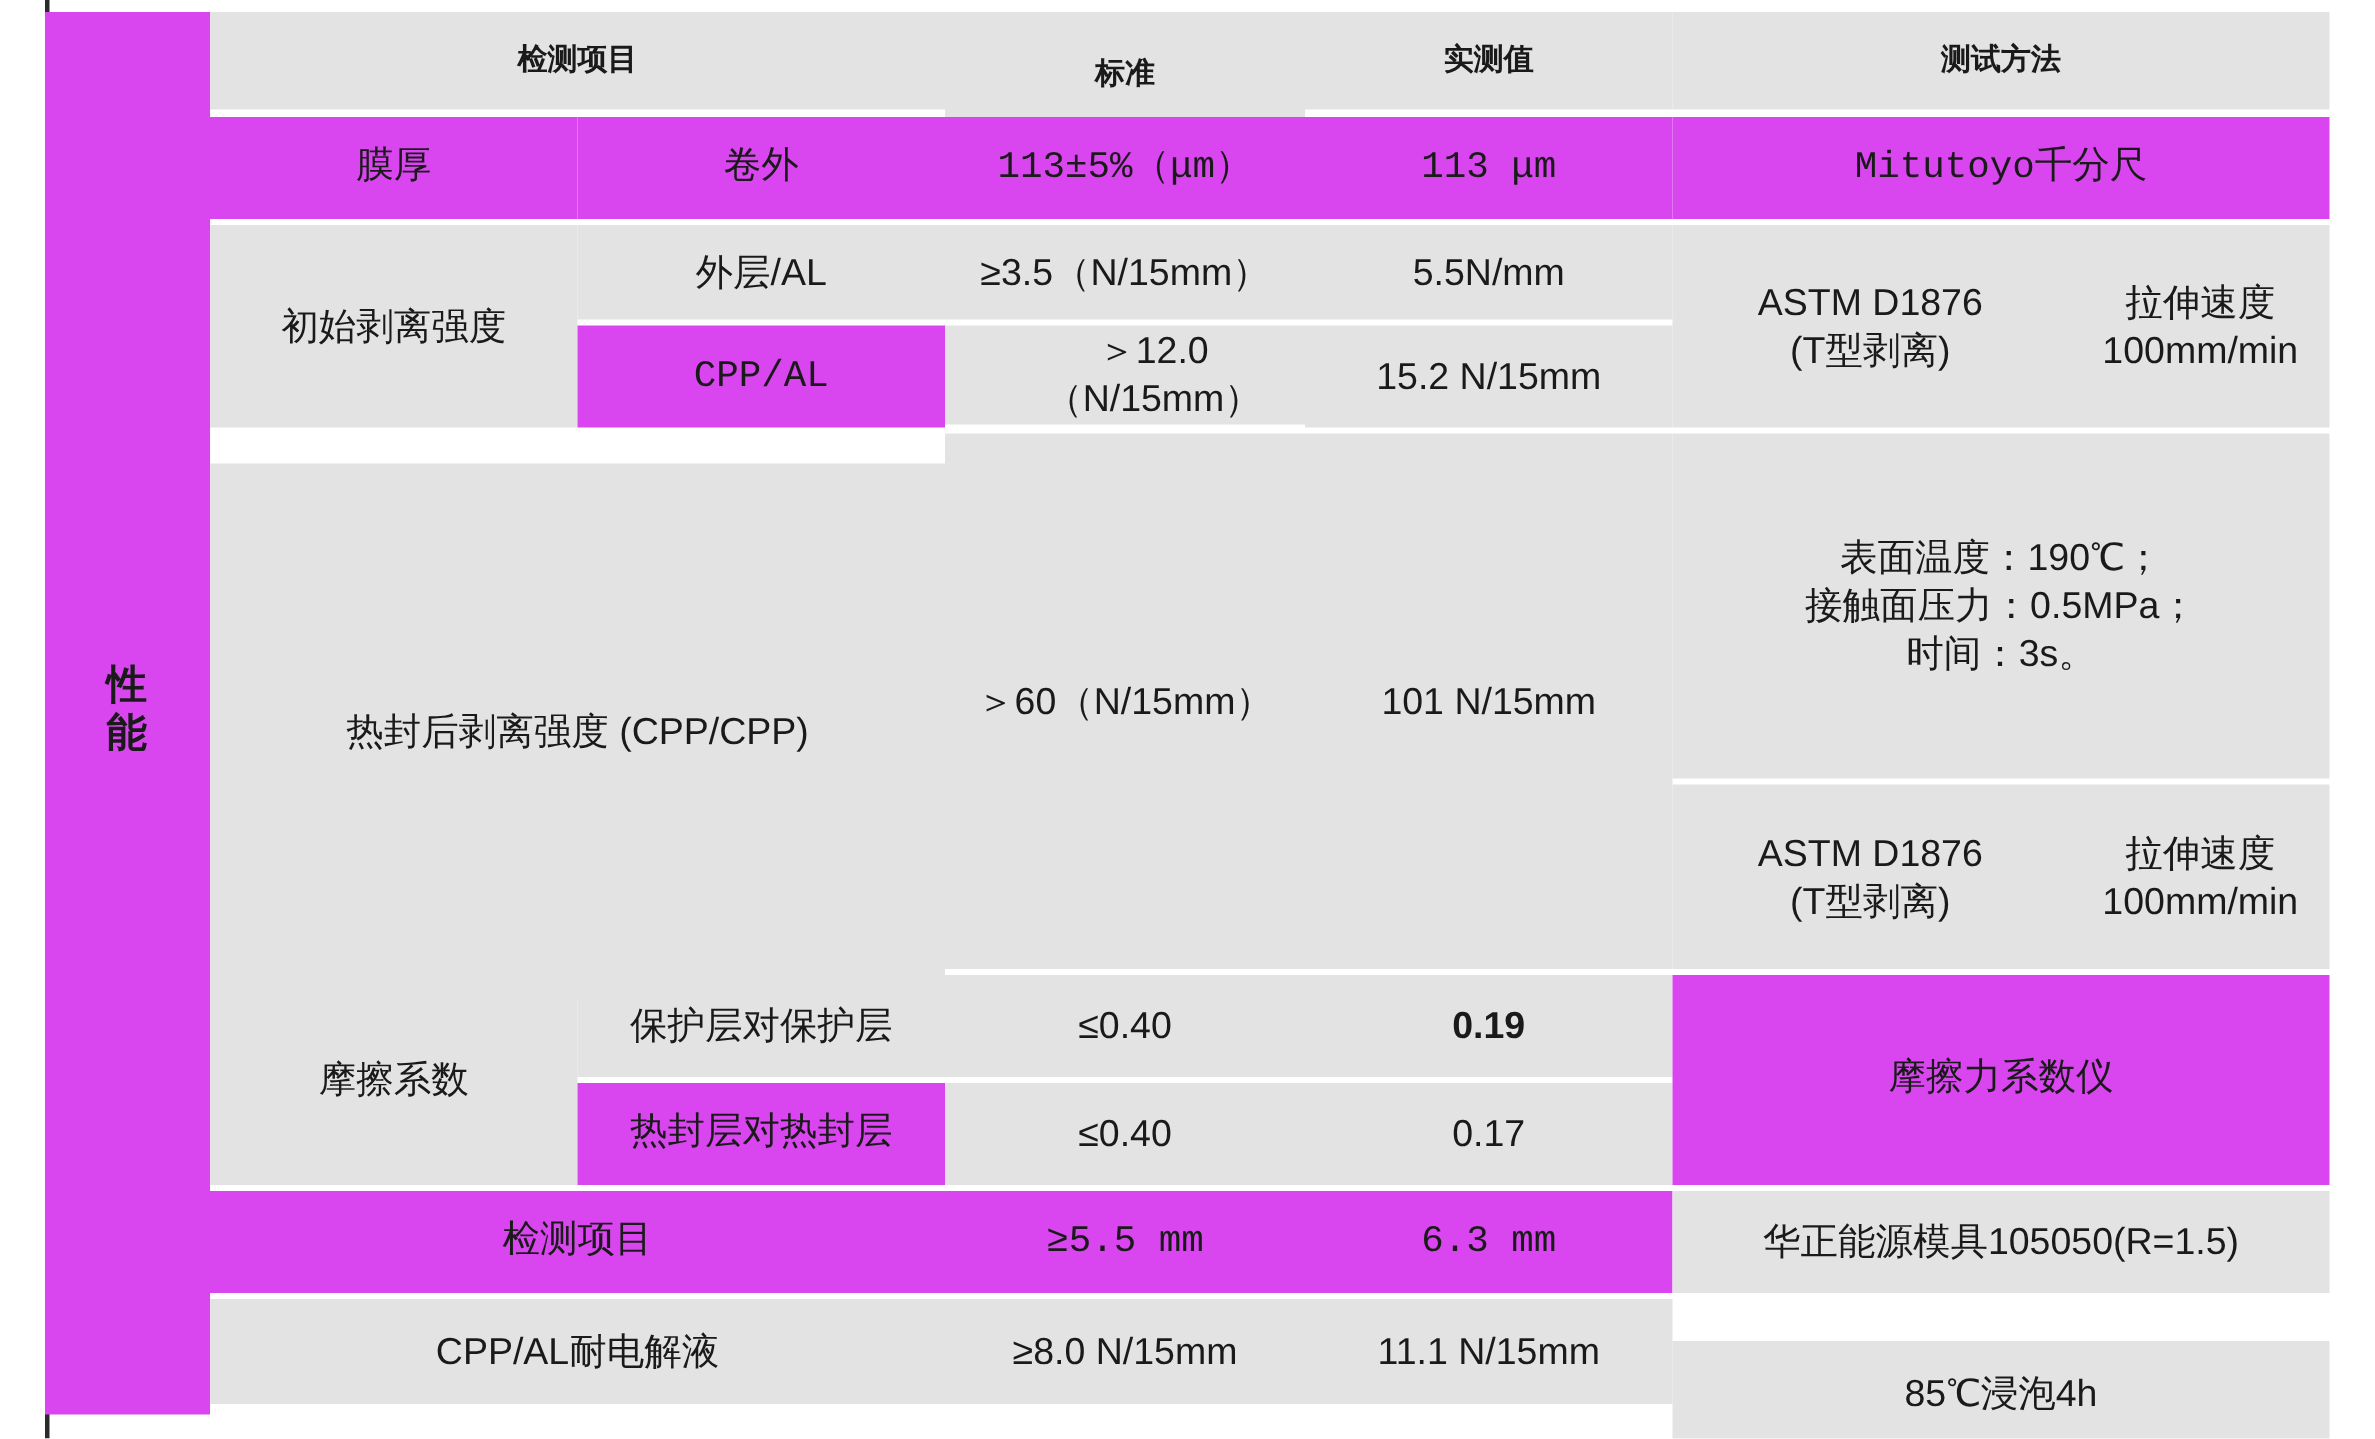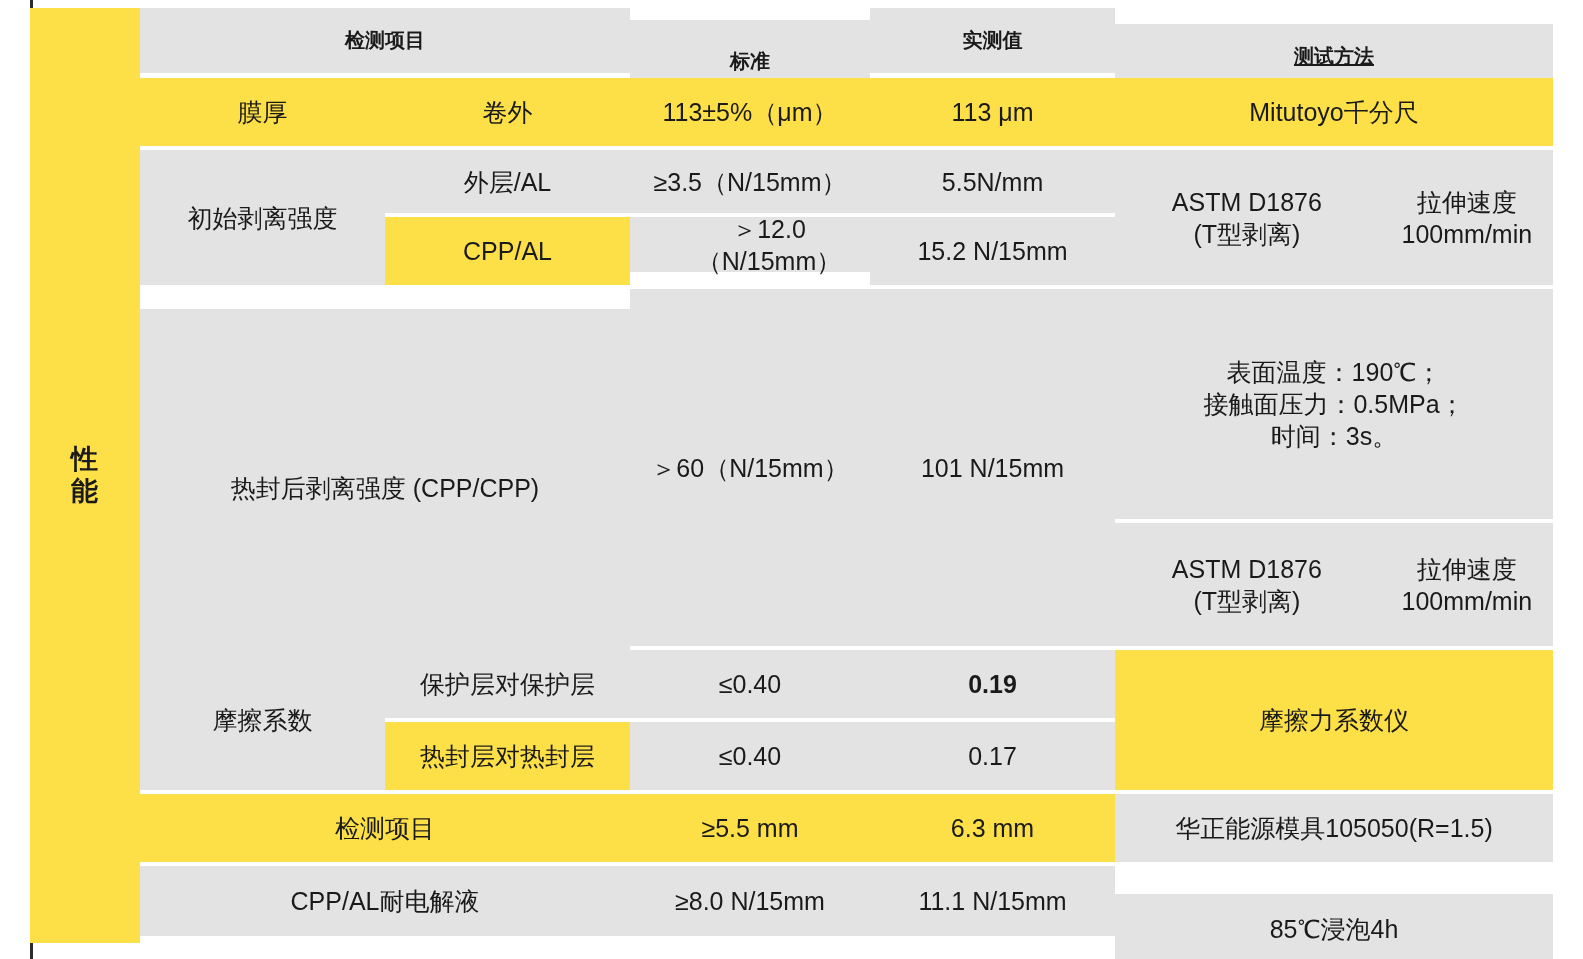--- a/index.html
+++ b/index.html
@@ -44,21 +44,21 @@
     align-items: center;
     justify-content: center;
     text-align: center;
     font-size: 25px;
     line-height: 1.28;
     padding: 2px 6px;
     white-space: pre-line;
   }
 
   .shade { background: #e4e3e3; }
-  .plain { background: #fde047; }
+  .plain { background: #d946ef; font-family: Liberation Mono, monospace; }
 
   .head {
     font-weight: bold;
     font-size: 20px;
   }
 
   .vlabel {
     font-weight: bold;
     font-size: 27px;
     line-height: 1.18;
@@ -76,41 +76,41 @@
 </head>
 <body>
 
 <div class="sheet">
 
   <div class="left-rule"></div>
 
   <div class="grid">
 
     <div class="cell shade head" style="left:140px; top:8px; width:490px; height:65px;">检测项目</div>
-    <div class="cell shade head" style="left:630px; top:8px; width:240px; height:84px;margin-top:12px;">标准</div>
+    <div class="cell shade head" style="left:630px; top:8px; width:240px; height:84px;">标准</div>
     <div class="cell shade head" style="left:870px; top:8px; width:245px; height:65px;">实测值</div>
-    <div class="cell shade head" style="left:1115px; top:24px; width:438px; height:65px;text-decoration:underline;">测试方法</div>
+    <div class="cell shade head" style="left:1115px; top:8px; width:438px; height:65px;">测试方法</div>
 
     <div class="cell plain vlabel" style="left:30px; top:8px; width:110px; height:935px;">性
 能</div>
 
     <div class="cell plain" style="left:140px; top:78px; width:245px; height:68px;">膜厚</div>
     <div class="cell plain" style="left:385px; top:78px; width:245px; height:68px;">卷外</div>
     <div class="cell plain" style="left:630px; top:78px; width:240px; height:68px;">113±5%（μm）</div>
     <div class="cell plain" style="left:870px; top:78px; width:245px; height:68px;">113 μm</div>
     <div class="cell plain" style="left:1115px; top:78px; width:438px; height:68px;">Mitutoyo千分尺</div>
 
     <div class="cell shade" style="left:140px; top:150px; width:245px; height:135px;">初始剥离强度</div>
 
     <div class="cell shade" style="left:385px; top:150px; width:245px; height:63px;">外层/AL</div>
     <div class="cell shade" style="left:630px; top:150px; width:240px; height:63px;">≥3.5（N/15mm）</div>
     <div class="cell shade" style="left:870px; top:150px; width:245px; height:63px;">5.5N/mm</div>
 
     <div class="cell plain" style="left:385px; top:217px; width:245px; height:68px;">CPP/AL</div>
-    <div class="cell shade" style="left:630px; top:217px; width:240px; height:55px;padding-left:44px;">＞12.0（N/15mm）</div>
+    <div class="cell shade" style="left:630px; top:217px; width:240px; height:66px;padding-left:44px;">＞12.0（N/15mm）</div>
     <div class="cell shade" style="left:870px; top:217px; width:245px; height:68px;">15.2 N/15mm</div>
 
     <div class="cell shade twocol" style="left:1115px; top:150px; width:438px; height:135px;">
       <span>ASTM D1876
 (T型剥离)</span>
       <span>拉伸速度
 100mm/min</span>
     </div>
 
     <div class="cell shade" style="left:140px; top:289px; width:490px; height:357px;margin-top:20px;">热封后剥离强度 (CPP/CPP)</div>

